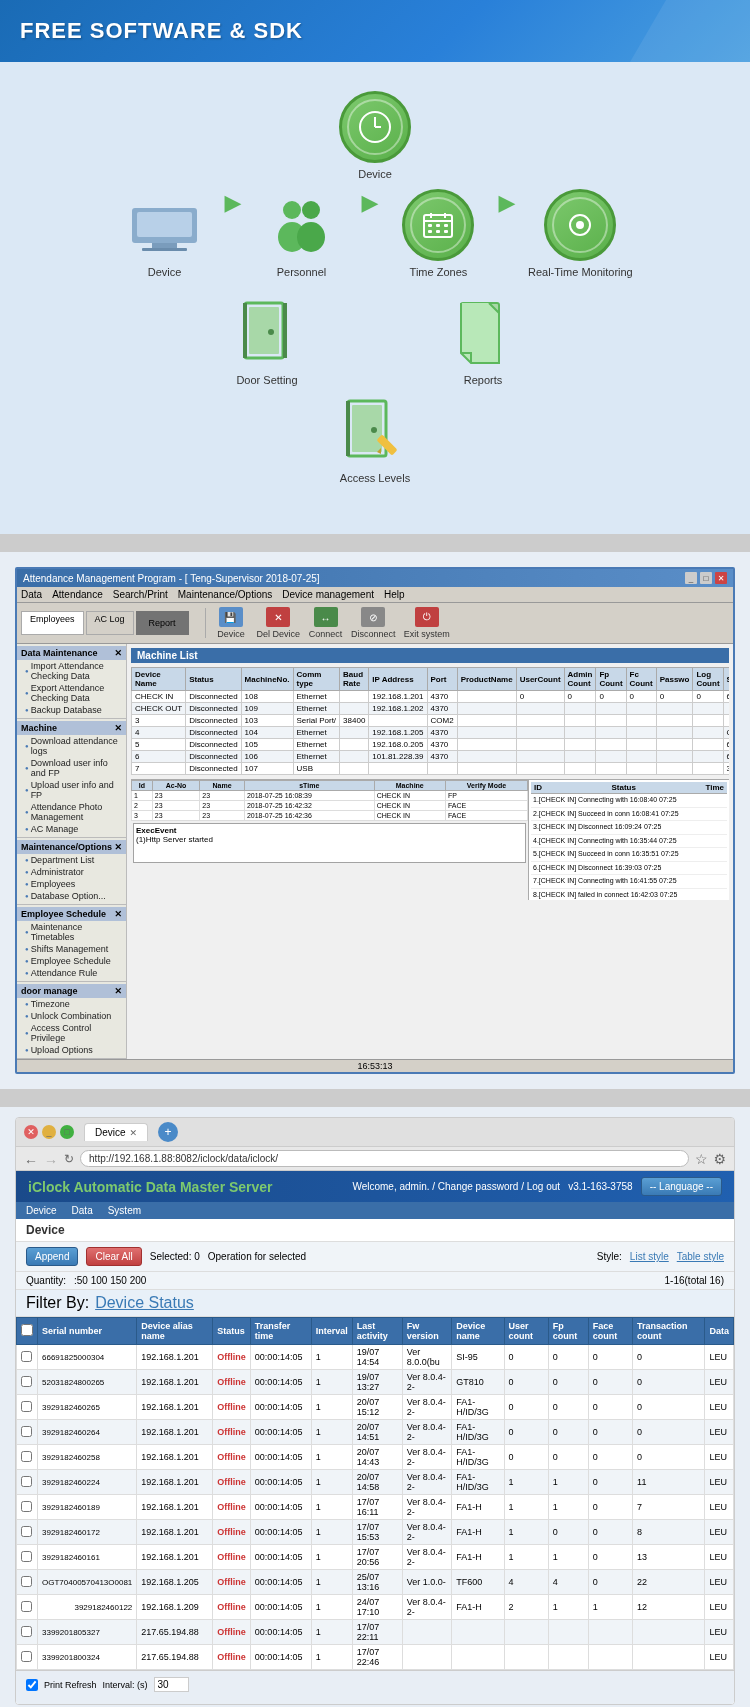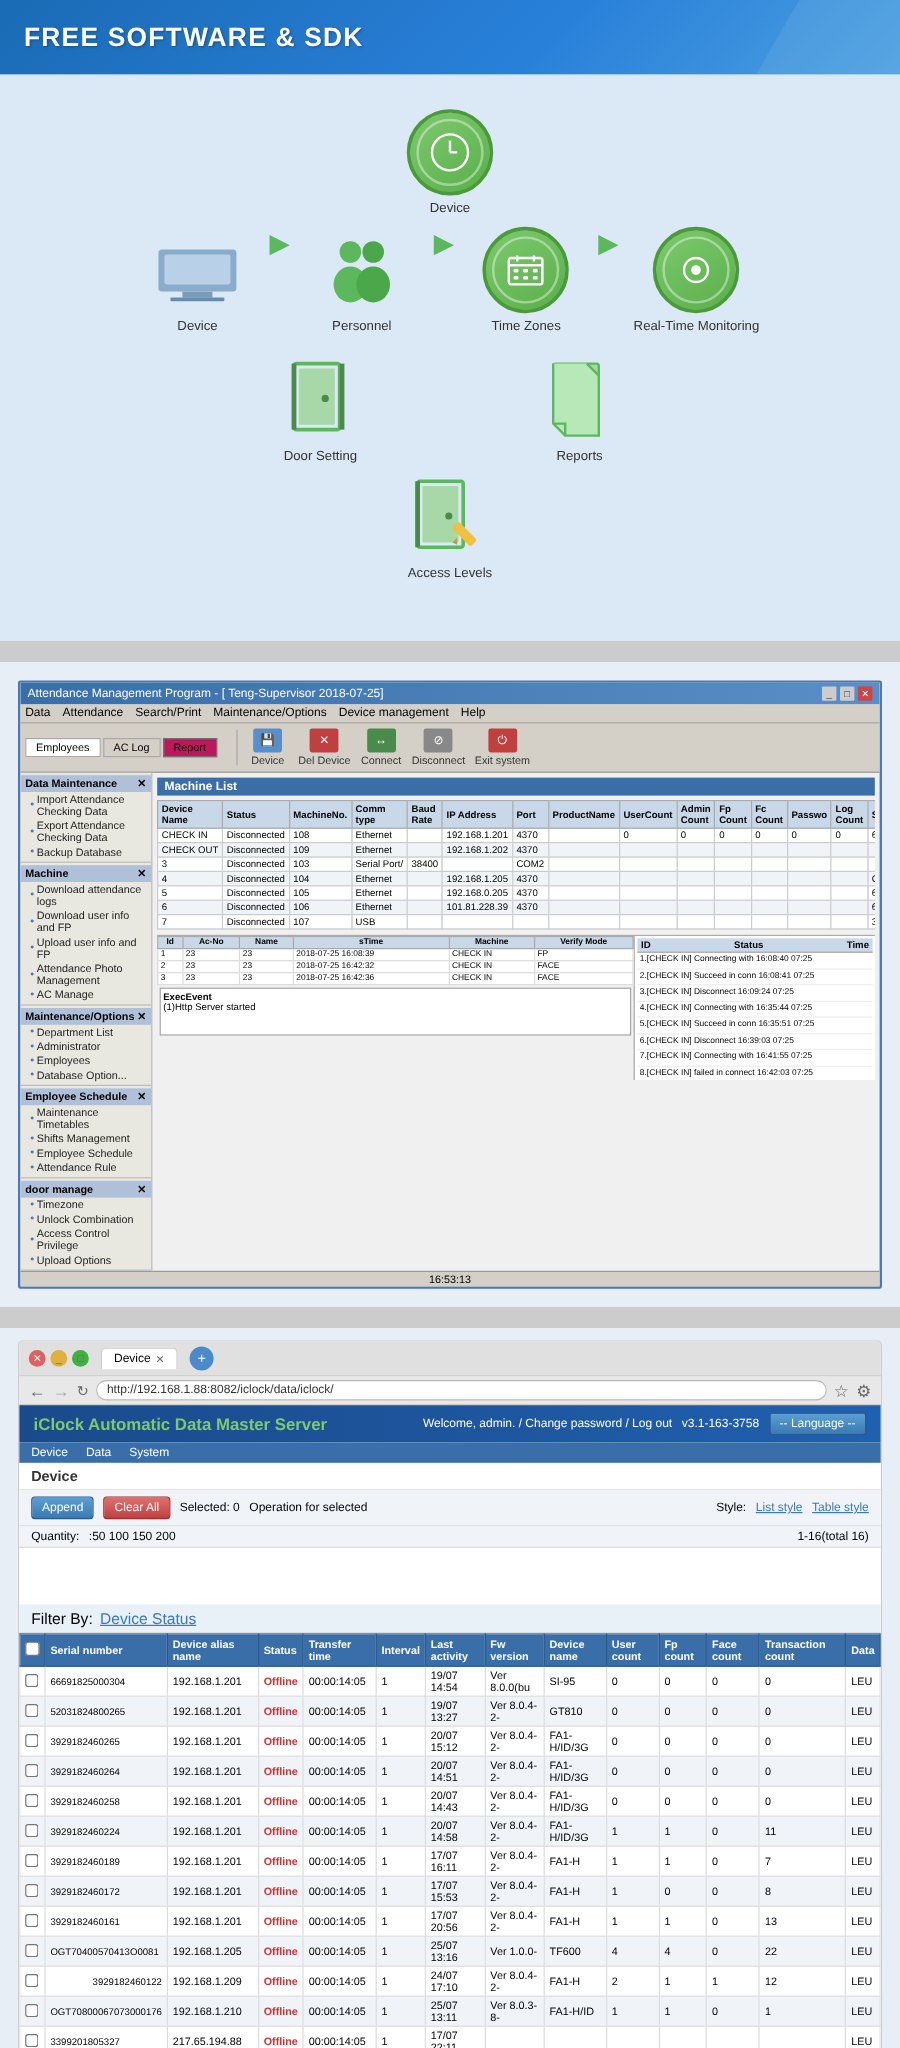--- a/index.html
+++ b/index.html
@@ -257,22 +257,22 @@
       cursor: pointer;
     }
     .web-btn-red {
       background: linear-gradient(to bottom, #e07070, #c04040);
       border-color: #a03030;
     }
     .filter-bar {
       background: #e8f0f8;
       border-bottom: 1px solid #ddd;
       padding: 4px 10px;
-      font-size: 13px;
-      display: flex; align-items: center; gap: 6px; margin-top: 47px;
+      font-size: 16px;
+      display: flex; align-items: center; gap: 6px;
     }
     .web-table { width: 100%; border-collapse: collapse; font-size: 9px; }
     .web-table th {
       background: #3a6ea8;
       color: #fff;
       border: 1px solid #2a5a8a;
       padding: 3px 4px;
       font-size: 9px;
       text-align: left;
     }
@@ -469,21 +469,21 @@
       <span>Maintenance/Options</span>
       <span>Device management</span>
       <span>Help</span>
     </div>
 
     <div class="sw-toolbar">
 
       <div style="display:flex; gap:2px; margin-right: 8px;">
         <div style="background:#fff; border:1px solid #aaa; padding:2px 8px; font-size:9px; cursor:pointer;">Employees</div>
         <div style="background:#d4d0c8; border:1px solid #aaa; padding:2px 8px; font-size:9px; cursor:pointer;">AC Log</div>
-        <div style="background:#be185d; border:1px solid #737373; padding:2px 8px; font-size:9px; cursor:pointer;">Report</div>
+        <div style="background:#737373; border:5px solid #737373; padding:2px 8px; font-size:9px; cursor:pointer;">Report</div>
       </div>
       <div style="width:1px; height:30px; background:#aaa;"></div>
       <div class="sw-toolbar-btn">
         <div class="sw-toolbar-icon">💾</div>
         <span>Device</span>
       </div>
       <div class="sw-toolbar-btn">
         <div class="sw-toolbar-icon" style="background:#c04040;">✕</div>
         <span>Del Device</span>
       </div>
@@ -1041,36 +1041,20 @@
     <td>Ver 8.0.4-2-</td>
     <td>FA1-H</td>
     <td>2</td>
     <td>1</td>
     <td>1</td>
     <td>12</td>
     <td>LEU</td>
   </tr>
               <tr>
     <td><input type="checkbox" style="width: 11px; height: 11px;"></td>
-    <td style="font-size:8px;">OGT70800067073000176</td>
-    <td>192.168.1.210</td>
-    <td class="status-offline">Offline</td>
-    <td>00:00:14:05</td>
-    <td>1</td>
-    <td>25/07 13:11</td>
-    <td>Ver 8.0.3-8-</td>
-    <td>FA1-H/ID</td>
-    <td>1</td>
-    <td>1</td>
-    <td>0</td>
-    <td>1</td>
-    <td>LEU</td>
-  </tr>
-              <tr>
-    <td><input type="checkbox" style="width: 11px; height: 11px;"></td>
     <td style="font-size:8px;">3399201805327</td>
     <td>217.65.194.88</td>
     <td class="status-offline">Offline</td>
     <td>00:00:14:05</td>
     <td>1</td>
     <td>17/07 22:11</td>
     <td></td>
     <td></td>
     <td></td>
     <td></td>

